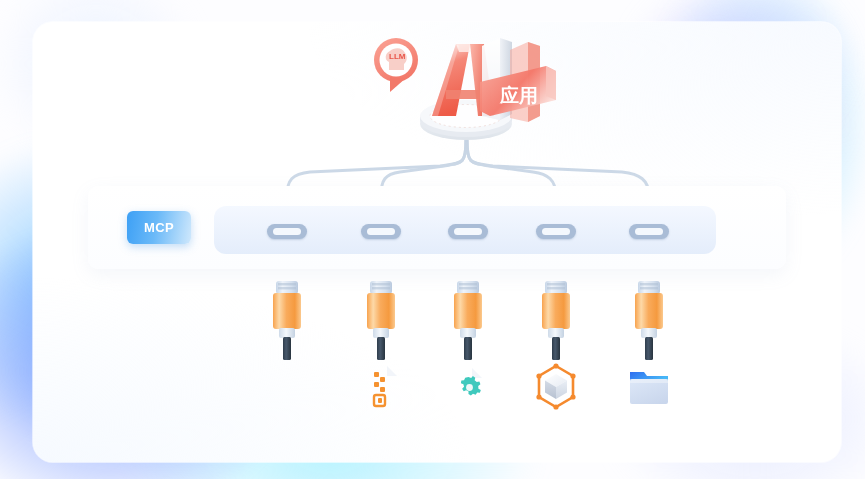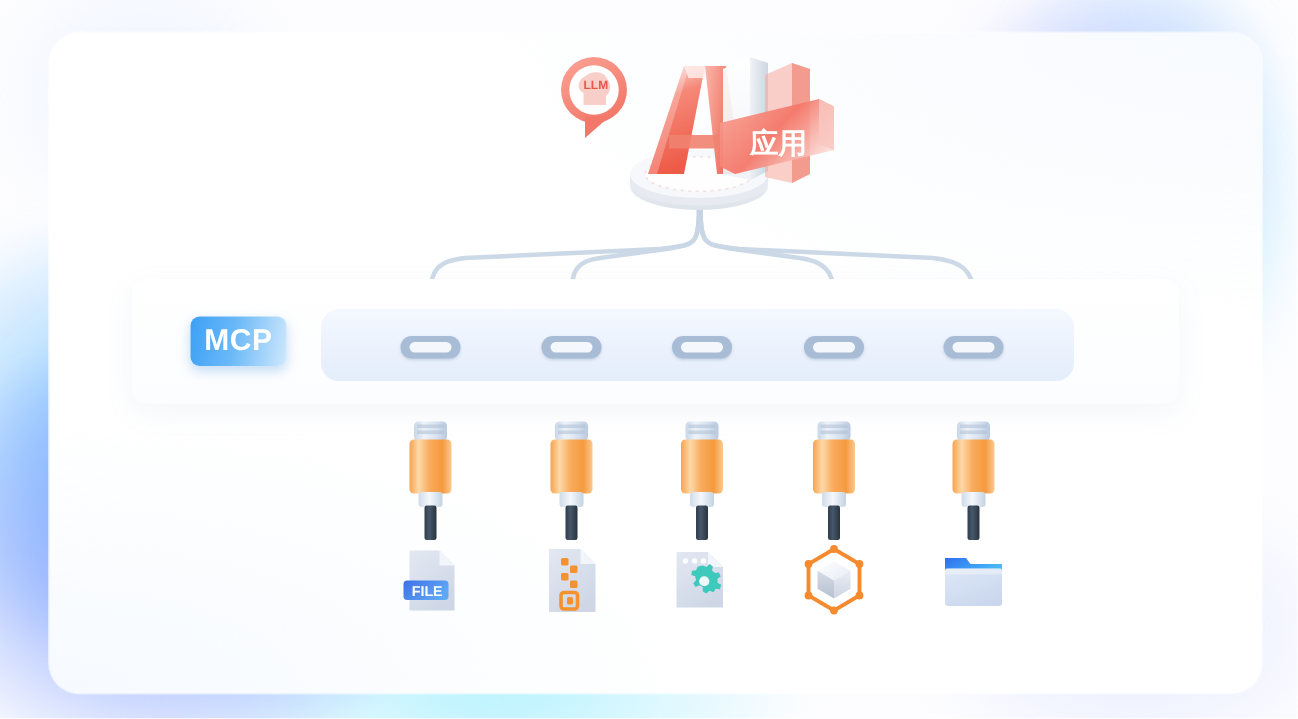--- a/index.html
+++ b/index.html
@@ -58,21 +58,21 @@
     border-radius:12px;
     background:linear-gradient(180deg,#f4f8ff 0%,#e4edfb 100%);}
   .port{position:absolute;top:224px;width:40px;height:15px;border-radius:8px;
     background:#a9bcd6;
     box-shadow:0 1px 2px rgba(120,145,180,.35);}
   .port i{position:absolute;left:6px;top:4px;width:28px;height:7px;border-radius:4px;
     background:#f4f8fd;display:block;}
 
   .mcp{position:absolute;left:127px;top:211px;width:64px;height:33px;border-radius:6px;
     background:linear-gradient(100deg,#3da0f5 0%,#6ab9f8 45%,#cfe8fc 100%);
-    color:#ffffff;font-size:20px;font-weight:bold;letter-spacing:.4px;
+    color:#ffffff;font-size:13px;font-weight:bold;letter-spacing:.4px;
     display:flex;align-items:center;justify-content:center;
     box-shadow:0 3px 8px rgba(90,160,230,.35);}
   .icon{position:absolute;top:363px;width:44px;height:48px;}
 </style>
 </head>
 <body>
 
 <div class="stage">
 
   <div class="glow glow-tl"></div>
@@ -278,38 +278,20 @@
         <rect x="4" y="0" width="22" height="13" rx="3" fill="url(#tipG)"></rect>
         <rect x="6" y="2" width="18" height="2.4" fill="#aebfd4" opacity=".55"></rect>
         <rect x="6" y="6" width="18" height="2.4" fill="#aebfd4" opacity=".55"></rect>
         <rect x="1" y="12" width="28" height="36" rx="3" fill="url(#orangeG)"></rect>
         <rect x="7" y="47" width="16" height="10" rx="2" fill="url(#neckG)"></rect>
         <rect x="11" y="56" width="8" height="23" rx="1.5" fill="url(#cableG)"></rect>
       </g>
     </g>
   </svg>
 
-  <div class="icon" style="left:265px">
-    <svg width="44" height="48" viewBox="0 0 44 48">
-      <defs>
-        <linearGradient id="docG" x1="0" y1="0" x2="0.6" y2="1">
-          <stop offset="0%" stop-color="#e3e8f2"></stop>
-          <stop offset="100%" stop-color="#cfd7e6"></stop>
-        </linearGradient>
-        <linearGradient id="blueBadge" x1="0" y1="0" x2="1" y2="0.5">
-          <stop offset="0%" stop-color="#3f6fe8"></stop>
-          <stop offset="100%" stop-color="#5fa8f5"></stop>
-        </linearGradient>
-      </defs>
-      <path d="M8,4 L28,4 L38,14 L38,44 L8,44 Z" fill="url(#docG)"></path>
-      <path d="M28,4 L38,14 L28,14 Z" fill="#f2f5fa"></path>
-      <rect x="4" y="24" width="30" height="13" rx="2.5" fill="url(#blueBadge)"></rect>
-      <text x="9.5" y="34" font-family="'Liberation Sans',sans-serif" font-size="9.5" font-weight="bold" fill="#ffffff">FILE</text>
-    </svg>
-  </div>
 
   <div class="icon" style="left:359px">
     <svg width="44" height="48" viewBox="0 0 44 48">
       <path d="M7,3 L28,3 L38,13 L38,45 L7,45 Z" fill="url(#docG)"></path>
       <path d="M28,3 L38,13 L28,13 Z" fill="#f2f5fa"></path>
       <g fill="#f59230">
         <rect x="15" y="9" width="5" height="5" rx="1"></rect>
         <rect x="21" y="14" width="5" height="5" rx="1"></rect>
         <rect x="15" y="19" width="5" height="5" rx="1"></rect>
         <rect x="21" y="24" width="5" height="5" rx="1"></rect>

